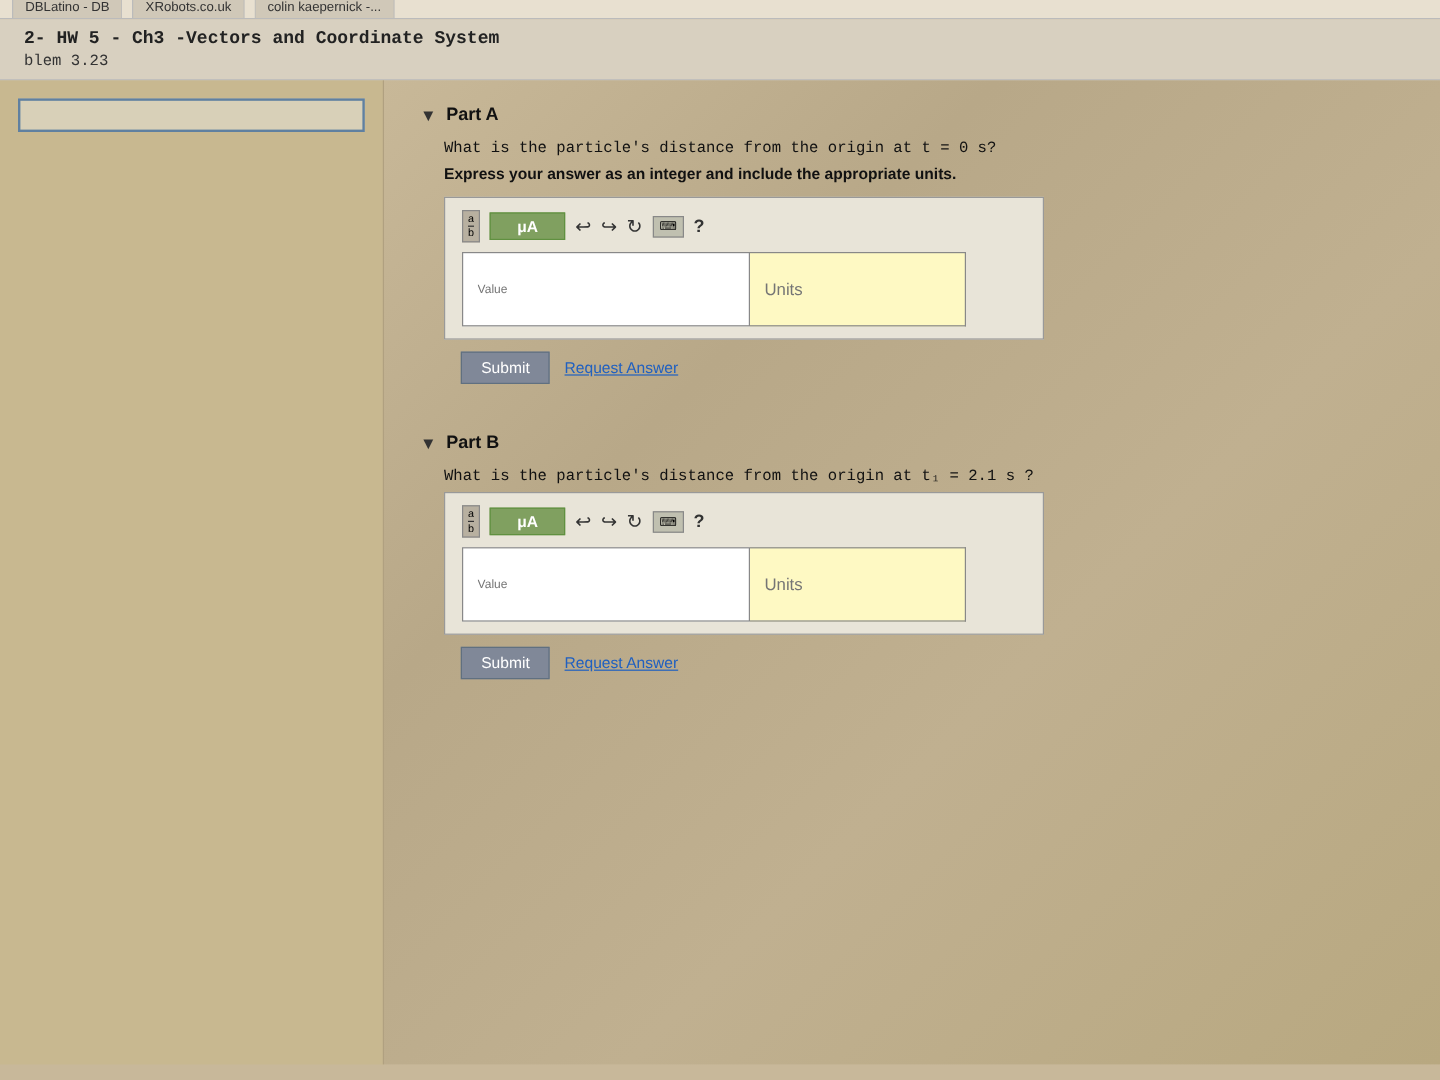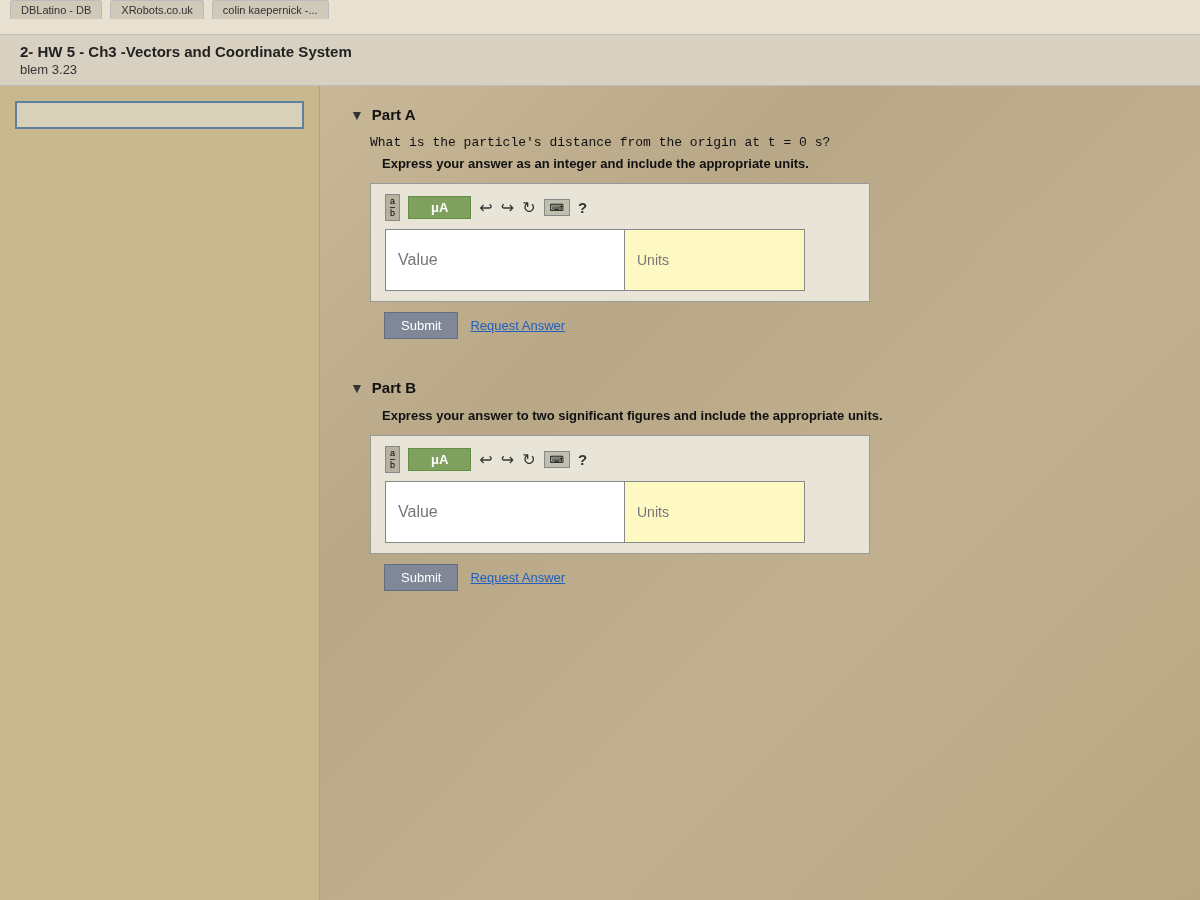--- a/index.html
+++ b/index.html
@@ -7,23 +7,23 @@
       font-family: Arial, sans-serif;
       background: #c8b89a;
       width: 1200px;
       min-height: 900px;
       overflow-x: hidden;
     }
 
     
     .browser-bar {
       background: #e8e0d0;
-      height: 35px;
-      display: flex;
-      align-items: flex-start;
+      height: 16px;
+      display: flex;
+      align-items: flex-end;
       padding: 0 10px;
       gap: 20px;
       font-size: 12px;
       color: #333;
       border-bottom: 1px solid #bbb;
     }
     .browser-bar-tabs {
       display: flex;
       gap: 8px;
       font-size: 11px;
@@ -34,20 +34,21 @@
       border-radius: 3px 3px 0 0;
       border: 1px solid #bbb;
       border-bottom: none;
     }
 
     
     .page-header {
       background: #d8d0c0;
       padding: 8px 20px;
       border-bottom: 1px solid #bbb;
+      font-family: Liberation Mono, monospace;
     }
     .page-title {
       font-size: 15px;
       font-weight: bold;
       color: #222;
     }
     .problem-label {
       font-size: 13px;
       color: #333;
       margin-top: 2px;
@@ -112,21 +113,21 @@
       font-size: 13px;
       color: #111;
       margin-bottom: 6px;
       margin-left: 20px;
       font-family: Liberation Mono, monospace;
     }
     .part-instruction {
       font-size: 13px;
       color: #111;
       margin-bottom: 12px;
-      margin-left: 32px;
+      margin-left: 20px;
       font-weight: bold;
     }
 
     
     .answer-box {
       background: #e8e4d8;
       border: 1px solid #999;
       padding: 10px 14px;
       margin-left: 20px;
       display: inline-block;
@@ -205,21 +206,21 @@
     
     .input-row {
       display: flex;
       gap: 0;
       margin-top: 4px;
     }
     .value-field {
       background: white;
       border: 1px solid #888;
       padding: 6px 12px;
-      font-size: 16px;
+      font-size: 10px;
       color: #888;
       width: 240px;
       outline: none;
     }
     .units-field {
       background: #fef9c3;
       border: 1px solid #888;
       border-left: none;
       padding: 22px 12px;
       font-size: 14px;
@@ -314,21 +315,21 @@
         <button class="submit-btn">Submit</button>
         <button class="request-answer-link">Request Answer</button>
       </div>
     </div>
 
     <div class="part-section">
       <div class="part-header">
         <span class="part-arrow">▼</span>
         <span class="part-title">Part B</span>
       </div>
-      <p class="part-instruction">Express your answer to two significant figures and include the appropriate units.</p>
+      <p class="part-question">What is the particle's distance from the origin at t₁ = 2.1 s ?</p>
 
       <div class="answer-box">
         
         <div class="toolbar-row">
           <button class="toolbar-btn fraction-btn">
             <span class="fraction-icon">
               <span class="top">a</span>
               <span class="bottom">b</span>
             </span>
           </button>

